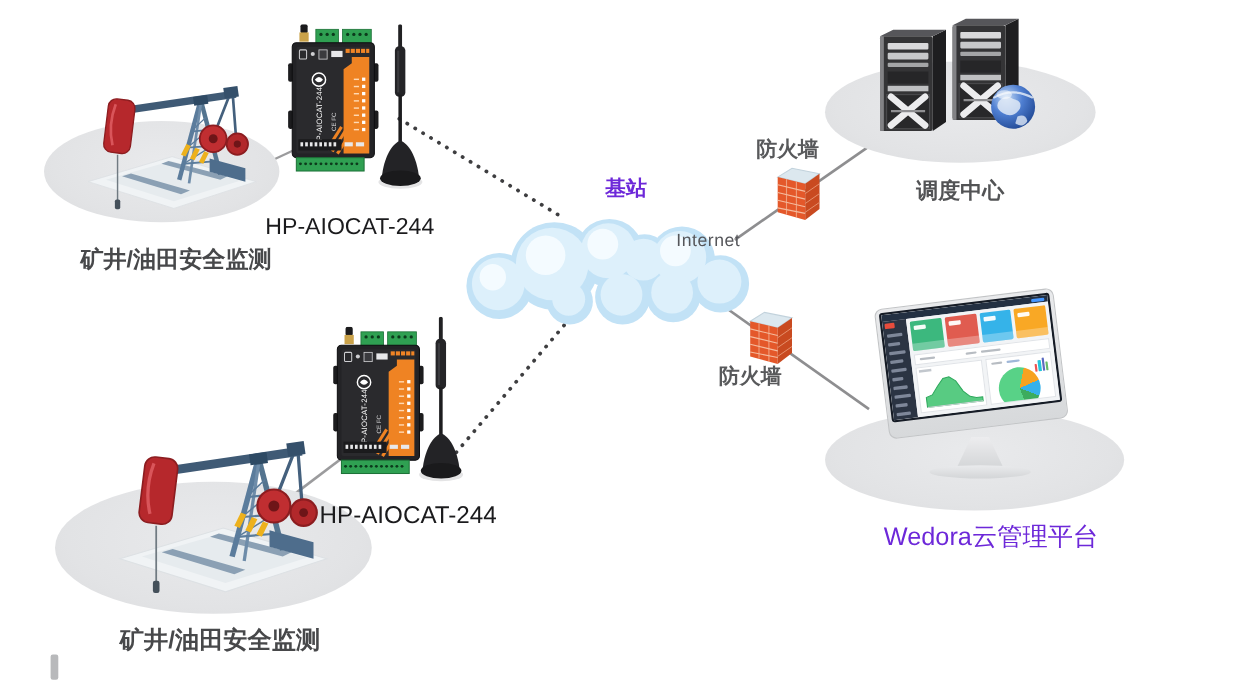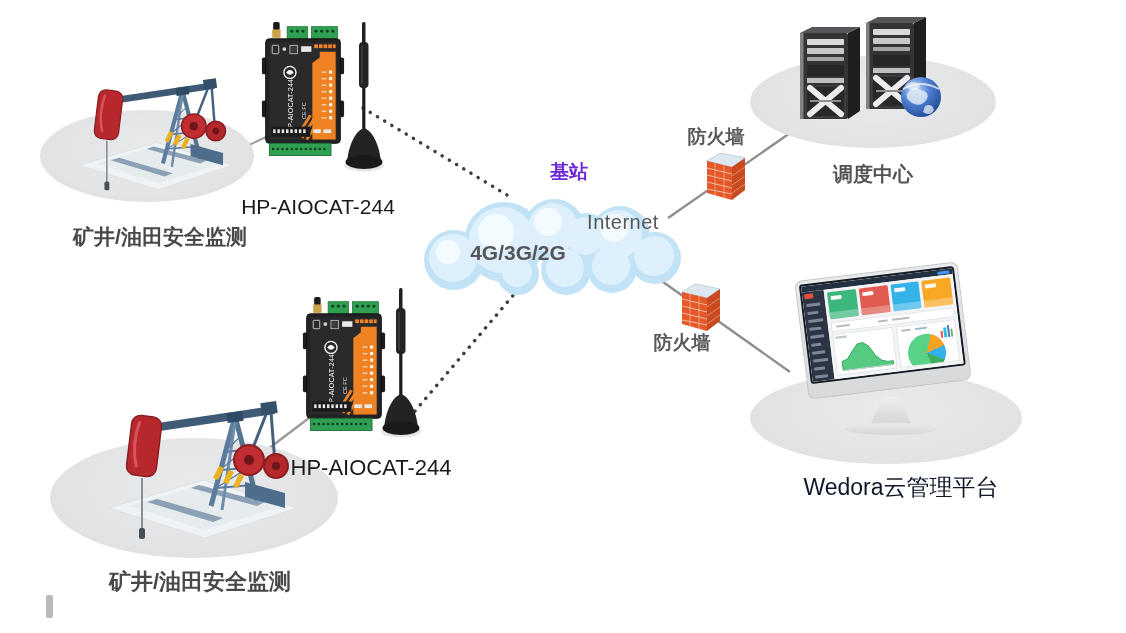--- a/index.html
+++ b/index.html
@@ -300,22 +300,21 @@
         <circle cx="103" cy="88" r="15"></circle>
     </g>
     <g fill="#f4fbff">
       <circle cx="82" cy="48" r="18"></circle>
         <circle cx="134" cy="38" r="14"></circle>
         <circle cx="200" cy="44" r="14"></circle>
         <circle cx="34" cy="68" r="12"></circle>
     </g>
   </svg>
   <div class="lbl lbl-cn z6" style="left:529px;top:161px;width:80px;font-size:19px;color:#6d28d9;">基站</div>
-  <div class="lbl lbl-cloudtxt z6" style="left:573px;top:211px;width:100px;font-size:20px;letter-spacing:0.5px;">Internet</div>
-  <div class="lbl lbl-cloudtxt z6" style="left:458px;top:241px;width:120px;font-size:21px;font-weight:bold;">4G/3G/2G</div>
+  <div class="lbl lbl-cloudtxt z6" style="left:573px;top:211px;width:100px;font-size:16px;letter-spacing:0.5px;text-align:right;">Internet</div>
 
   <svg class="abs z3" style="left:703px;top:146px;" width="46" height="56" viewBox="0 0 46 56" xmlns="http://www.w3.org/2000/svg" xmlns:xlink="http://www.w3.org/1999/xlink">
     <use href="#fw" xlink:href="#fw"></use>
   </svg>
   <div class="lbl lbl-cn z6" style="left:676px;top:126px;width:80px;font-size:19px;color:#58595b;">防火墙</div>
 
   <svg class="abs z3" style="left:678px;top:277px;" width="46" height="56" viewBox="0 0 46 56" xmlns="http://www.w3.org/2000/svg" xmlns:xlink="http://www.w3.org/1999/xlink">
     <use href="#fw" xlink:href="#fw"></use>
   </svg>
   <div class="lbl lbl-cn z6" style="left:642px;top:332px;width:80px;font-size:19px;color:#58595b;">防火墙</div>
@@ -393,17 +392,17 @@
                   <b style="height:10px;background:#26c6da;"></b>
                 <b style="height:12px;background:#5c6bc0;"></b>
                   <b style="height:8px;background:#66bb6a;"></b>
               </div>
             </div>
           </div>
         </div>
       </div>
     </div>
   </div>
-  <div class="lbl z6" style="left:791px;top:474px;width:220px;font-size:23px;color:#0f172a;">Wedora云管理平台</div>
+  <div class="lbl z6" style="left:791px;top:474px;width:220px;font-size:23px;color:#6d28d9;">Wedora云管理平台</div>
 
   <div class="frag z2"></div>
 
 </div>
 
 </body></html>

